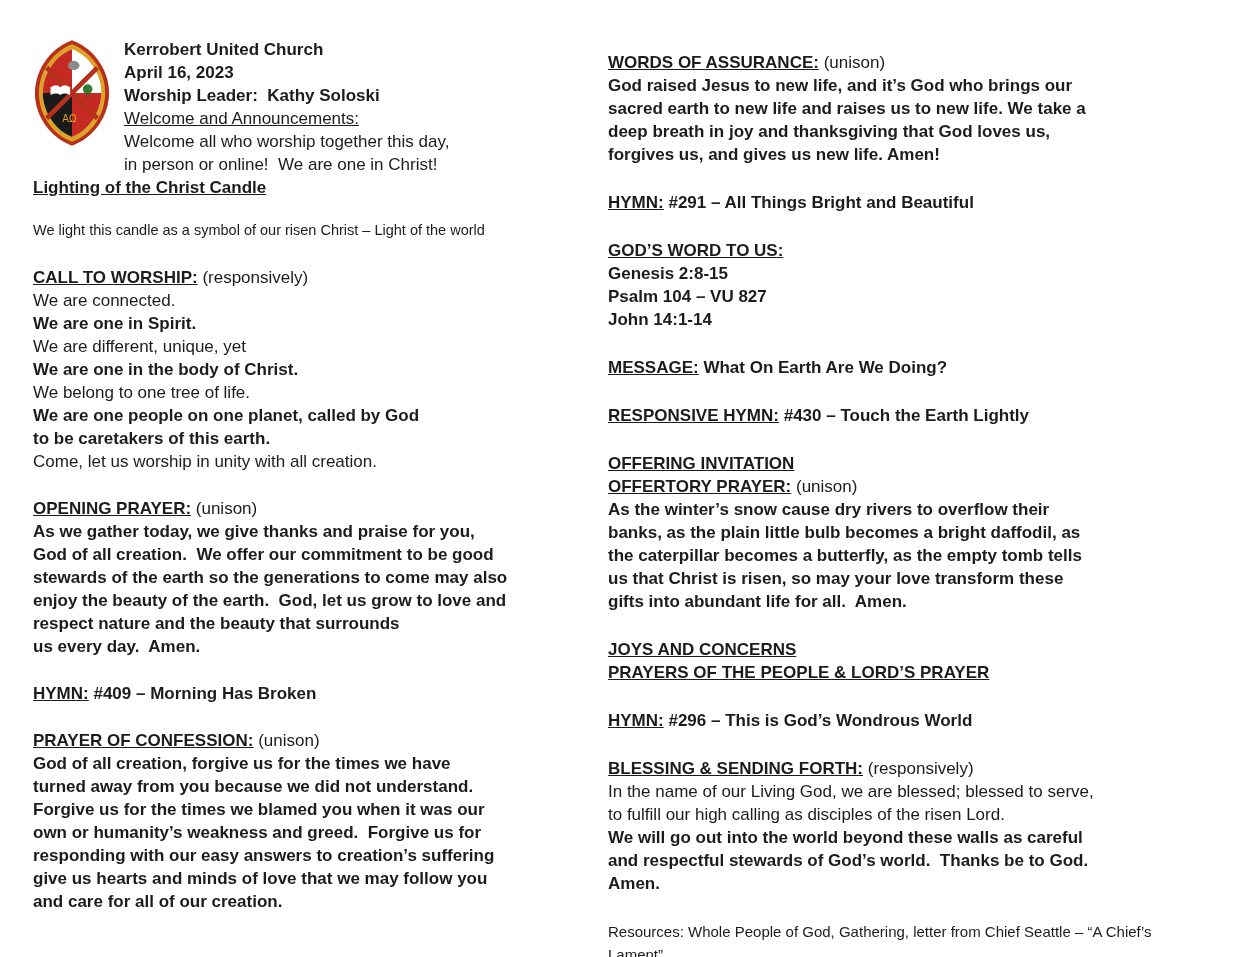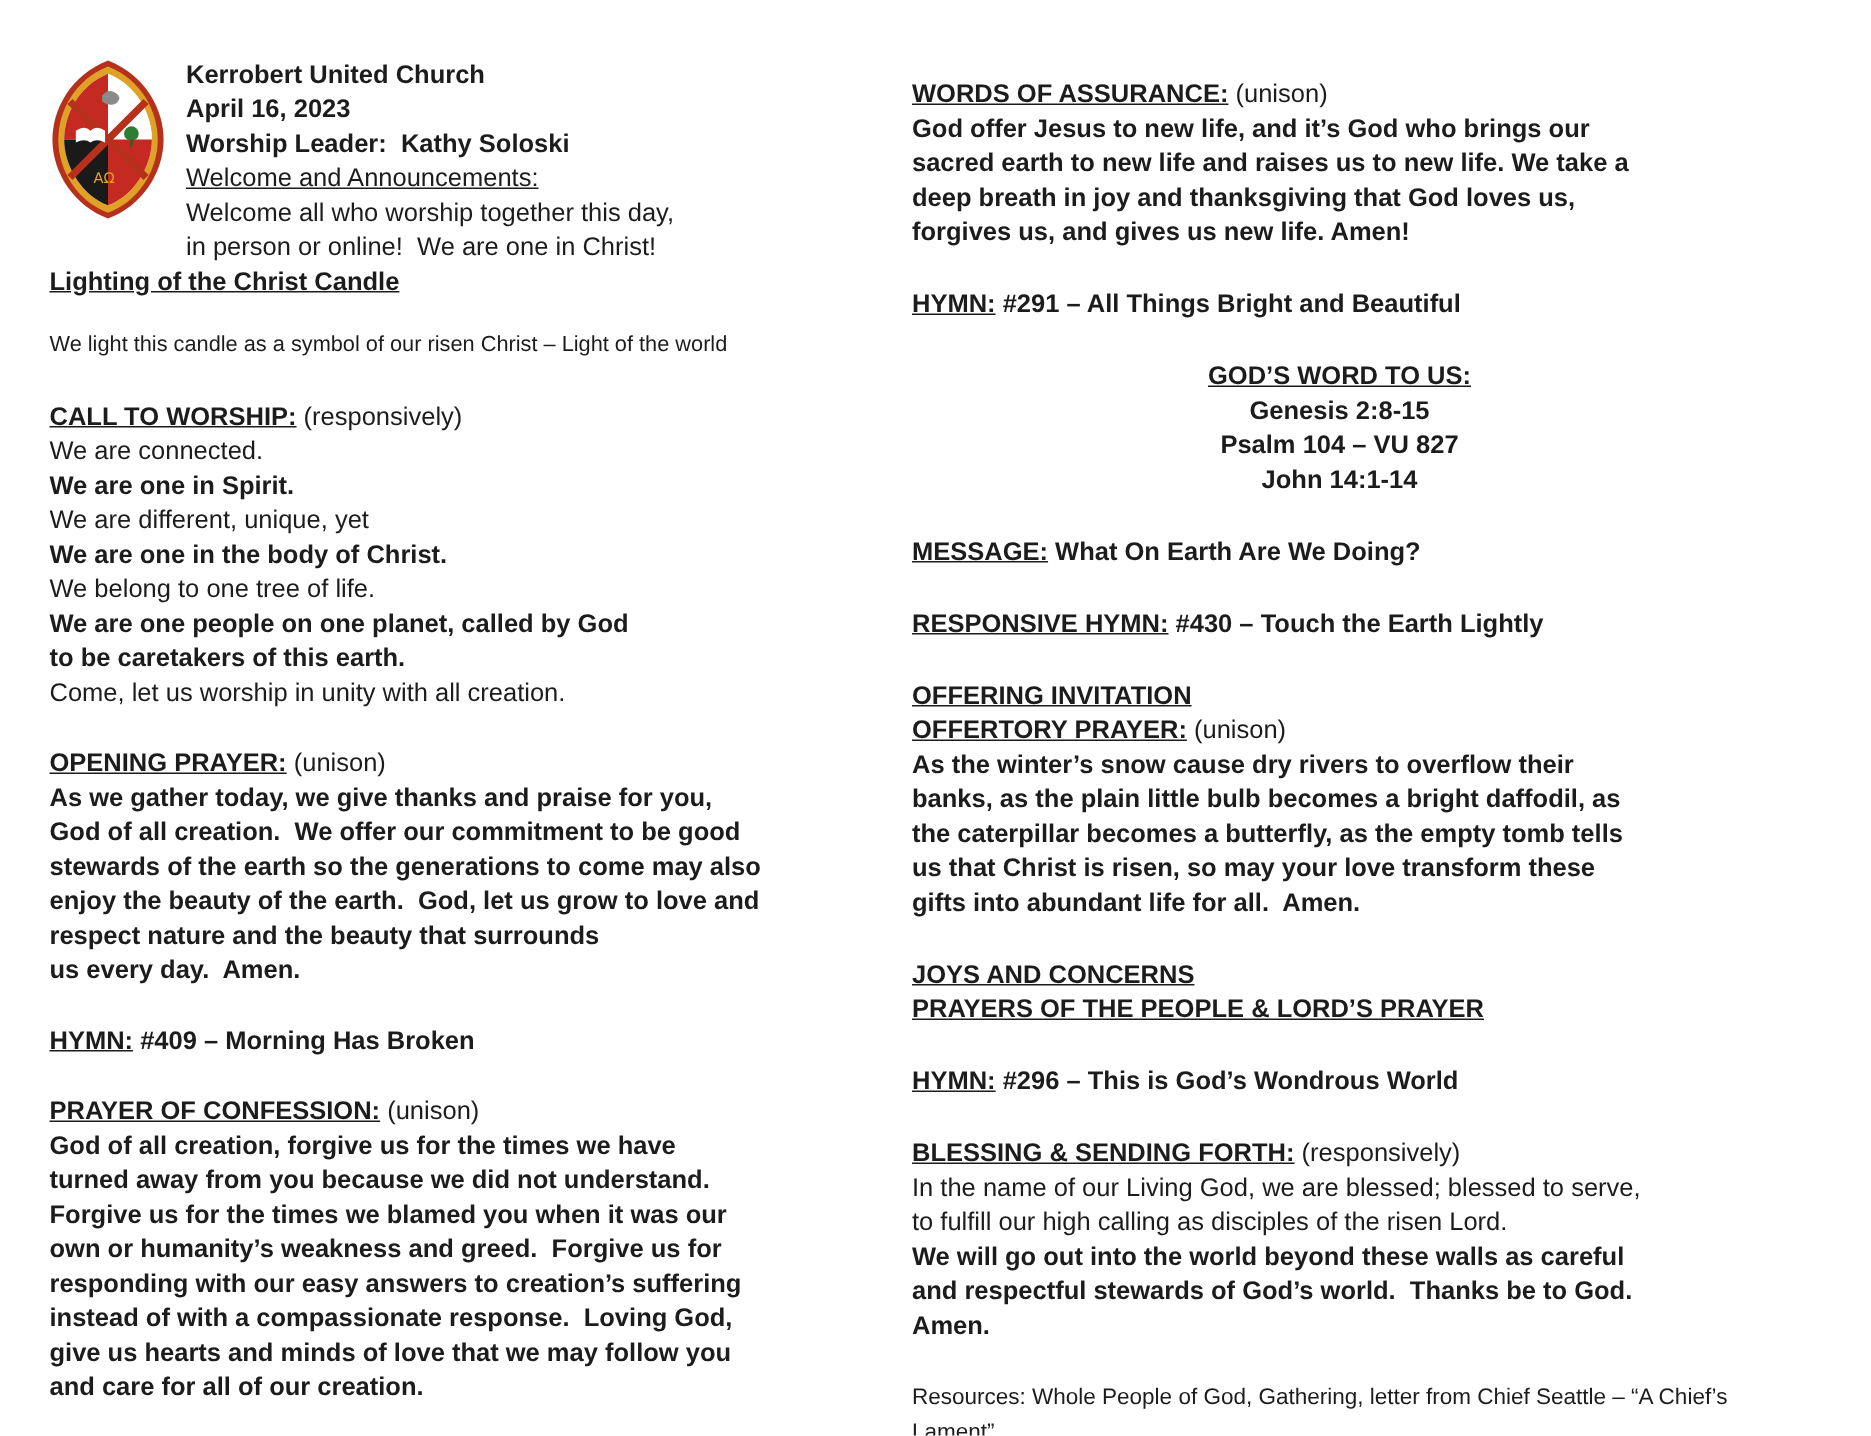--- a/index.html
+++ b/index.html
@@ -8,21 +8,21 @@
     font-family:"Liberation Sans","DejaVu Sans",sans-serif;color:#1c1c1c;
   }
   .col{position:absolute;top:38px;}
   #left-col{left:33px;width:600px;}
   #right-col{left:608px;width:570px;margin-top:13px;}
   .header-row{display:flex;gap:13px;align-items:flex-start;}
   .crest{width:78px;height:110px;flex:0 0 auto;}
   .doc-line{font-size:17px;line-height:23px;white-space:pre-wrap;}
   .doc-line.blank{height:24px;}
   #right-col .doc-line.blank{height:25px;}
-  .doc-line.center{text-align:center;}
+  .doc-line.center{text-align:left;}
   .doc-line.small{font-size:14.5px;line-height:23px;margin-top:20px;}
   .doc-line.tiny{font-size:15px;line-height:23px;}
   .b{font-weight:bold;}
   .u{text-decoration:underline;}
 </style>
 </head>
 <body>
 
 <div class="col" id="left-col">
   <div class="header-row">
@@ -80,30 +80,29 @@
       <div class="doc-line"><span class="b">us every day.  Amen.</span></div>
       <div class="doc-line blank"></div>
       <div class="doc-line"><span class="b u">HYMN:</span><span class="b"> #409 – Morning Has Broken</span></div>
       <div class="doc-line blank"></div>
       <div class="doc-line"><span class="b u">PRAYER OF CONFESSION:</span><span> (unison)</span></div>
       <div class="doc-line"><span class="b">God of all creation, forgive us for the times we have</span></div>
       <div class="doc-line"><span class="b">turned away from you because we did not understand.</span></div>
       <div class="doc-line"><span class="b">Forgive us for the times we blamed you when it was our</span></div>
       <div class="doc-line"><span class="b">own or humanity’s weakness and greed.  Forgive us for</span></div>
       <div class="doc-line"><span class="b">responding with our easy answers to creation’s suffering</span></div>
-      <div class="doc-line"><span class="b">instead of with a compassionate response.  Loving God,</span></div>
       <div class="doc-line"><span class="b">give us hearts and minds of love that we may follow you</span></div>
       <div class="doc-line"><span class="b">and care for all of our creation.</span></div>
     </div>
 </div>
 
 <div class="col" id="right-col">
   <div id="right-lines">
       <div class="doc-line"><span class="b u">WORDS OF ASSURANCE:</span><span> (unison)</span></div>
-      <div class="doc-line"><span class="b">God offer Jesus to new life, and it’s God who brings our</span></div>
+      <div class="doc-line"><span class="b">God raised Jesus to new life, and it’s God who brings our</span></div>
       <div class="doc-line"><span class="b">sacred earth to new life and raises us to new life. We take a</span></div>
       <div class="doc-line"><span class="b">deep breath in joy and thanksgiving that God loves us,</span></div>
       <div class="doc-line"><span class="b">forgives us, and gives us new life. Amen!</span></div>
       <div class="doc-line blank"></div>
       <div class="doc-line"><span class="b u">HYMN:</span><span class="b"> #291 – All Things Bright and Beautiful</span></div>
       <div class="doc-line blank"></div>
       <div class="doc-line center"><span class="b u">GOD’S WORD TO US:</span></div>
       <div class="doc-line center"><span class="b">Genesis 2:8-15</span></div>
       <div class="doc-line center"><span class="b">Psalm 104 – VU 827</span></div>
       <div class="doc-line center"><span class="b">John 14:1-14</span></div>

